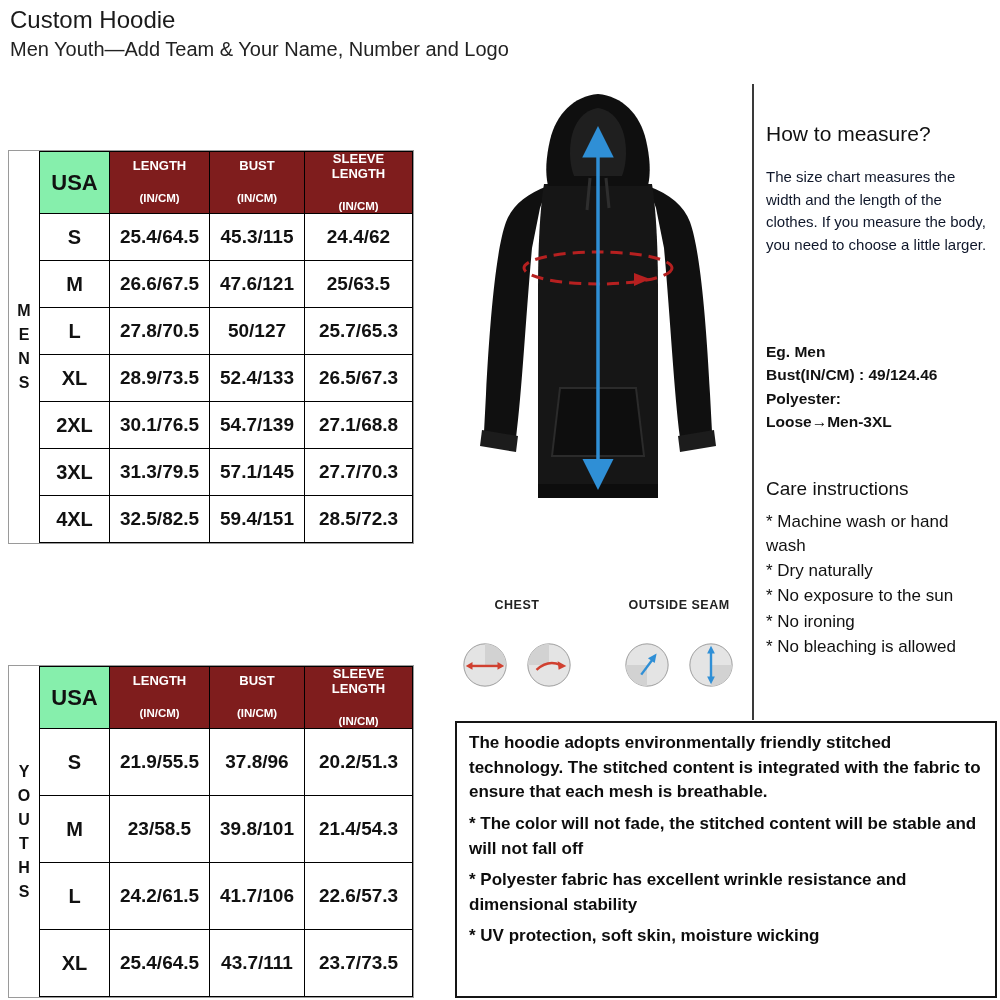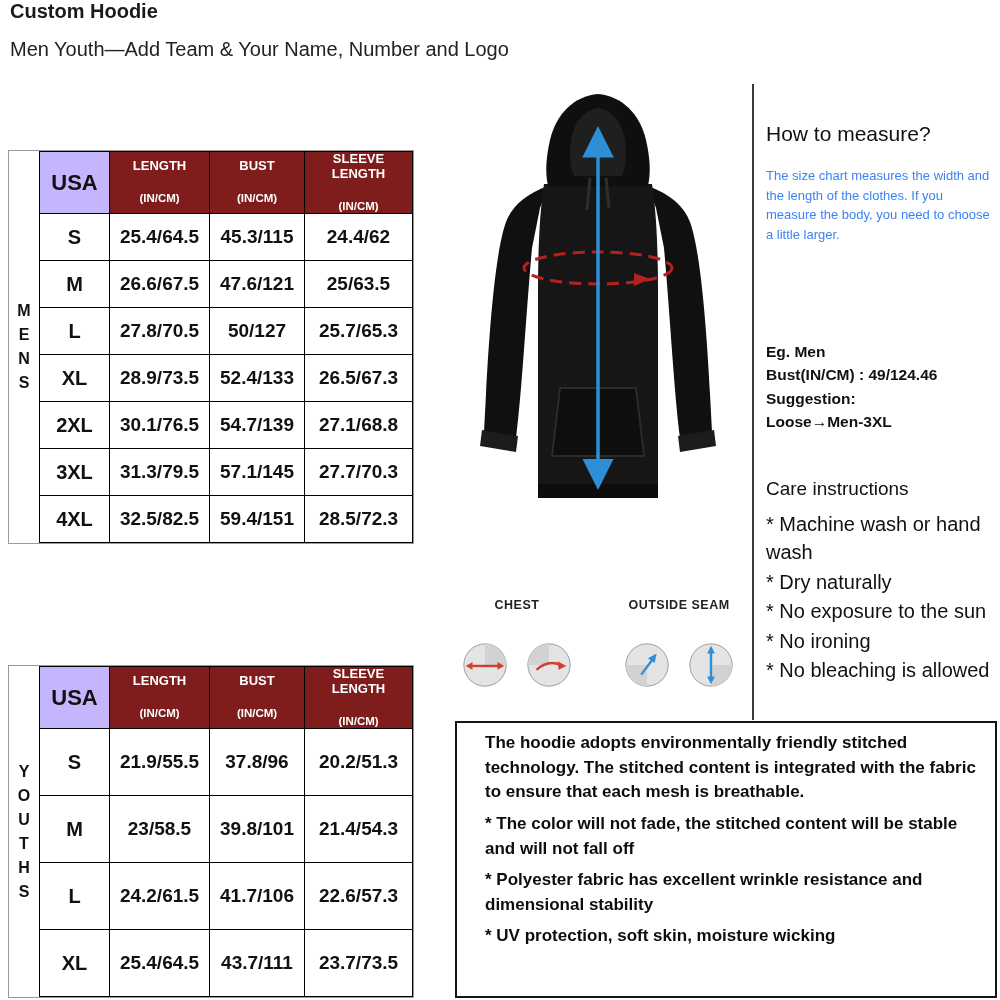--- a/index.html
+++ b/index.html
@@ -1,59 +1,59 @@
 <!DOCTYPE html>
 <html><head>
 <meta charset="utf-8">
 <style>
   * { margin:0; padding:0; box-sizing:border-box; }
   body { background:#fff; font-family:"Liberation Sans", sans-serif; color:#111; }
   .page { position:relative; width:1000px; height:1000px; background:#fff; overflow:hidden; }
 
-  .title { position:absolute; left:10px; top:0; font-size:20px; font-weight:700; color:#1a1a1a; }
+  .title { position:absolute; left:10px; top:6px; font-size:24px; font-weight:400; color:#1a1a1a; }
   .subtitle { position:absolute; left:10px; top:38px; font-size:20px; font-weight:500; color:#222; }
 
   .divider { position:absolute; left:752px; top:84px; height:636px; width:0; border-left:2px solid #3a3a3a; }
 
   
   .size-chart { position:absolute; display:flex; background:#fff; border:1px solid #9a9a9a; align-items:stretch; }
   .group-label { width:30px; display:flex; align-items:center; justify-content:center; }
   .group-label .vert { font-weight:700; font-size:16px; width:1.05em; word-break:break-all; line-height:1.5; text-align:center; color:#111; }
   .size-chart table { border-collapse:collapse; table-layout:fixed; }
   .size-chart th, .size-chart td { border:1px solid #000; text-align:center; vertical-align:middle; padding:0; }
-  th.usa { width:70px; font-size:22px; font-weight:700; background:#c4b5fd; color:#111; }
+  th.usa { width:70px; font-size:22px; font-weight:700; background:#86efac; color:#111; }
   th.dark { background:#7f1d1d; color:#fff; font-weight:700; font-size:13px; line-height:1.15; }
   th.dark .unit { display:block; font-size:11.5px; margin-top:18px; font-weight:700; }
   .col-length { width:100px; } .col-bust { width:95px; } .col-sleeve { width:108px; }
   table.mens th { height:50px; }  table.mens td { height:47px; }
   table.youths th { height:50px; } table.youths td { height:67px; }
   td.size { font-size:20px; font-weight:700; }
   td.val  { font-size:19px; font-weight:700; }
   .mens-chart { left:8px; top:150px; }
   .youths-chart { left:8px; top:665px; }
 
   
   .hoodie-svg { position:absolute; left:448px; top:88px; }
   .measure-row { position:absolute; left:444px; top:598px; width:308px; display:flex; justify-content:space-between; }
   .measure-group { width:146px; display:flex; flex-direction:column; align-items:center; }
   .measure-label { font-size:12.5px; font-weight:700; letter-spacing:0.5px; color:#222; margin-bottom:28px; }
   .measure-icons { display:flex; gap:14px; }
 
   
   .rp { position:absolute; left:766px; width:226px;margin-top:26px; }
   .htm-heading { top:96px; font-size:21px; font-weight:400; color:#111; }
-  .htm-body { top:140px; font-size:13px; line-height:1.5; color:#3b82f6; }
+  .htm-body { top:140px; font-size:15px; line-height:1.5; color:#0f172a; }
   .htm-example { top:314px; font-size:15.5px; font-weight:700; line-height:1.5; }
   .care-heading { top:452px; font-size:19px; font-weight:400; }
-  .care-list { top:484px; font-size:20px; line-height:1.42; }
+  .care-list { top:484px; font-size:17px; line-height:1.42; }
   .care-list div { margin-bottom:1px; }
 
   
   .features-box { position:absolute; left:455px; top:721px; width:542px; height:277px; border:2px solid #151515; padding:8px 12px 0 12px; }
-  .features-box p { font-size:17px; font-weight:600; line-height:1.45; margin-bottom:7px; color:#0d0d0d;margin-left:16px; }
+  .features-box p { font-size:17px; font-weight:600; line-height:1.45; margin-bottom:7px; color:#0d0d0d; }
 </style>
 </head>
 <body>
 
 <div class="page">
 
   <div class="title">Custom Hoodie</div>
   <div class="subtitle">Men  Youth—Add Team &amp; Your Name, Number and Logo</div>
 
   <div class="divider"></div>
@@ -227,21 +227,21 @@
         </svg>
       </div>
     </div>
   </div>
 
   <div class="rp htm-heading">How to measure?</div>
   <div class="rp htm-body">The size chart measures the width and the length of the clothes.  If you measure the body, you need to choose a little larger.</div>
   <div class="rp htm-example">
     <div>Eg. Men</div>
     <div>Bust(IN/CM) : 49/124.46</div>
-    <div>Suggestion:</div>
+    <div>Polyester:</div>
     <div>Loose→Men-3XL</div>
   </div>
   <div class="rp care-heading">Care instructions</div>
   <div class="rp care-list">
     <div>* Machine wash or hand wash</div>
     <div>* Dry naturally</div>
     <div>* No exposure to the sun</div>
     <div>* No ironing</div>
     <div>* No bleaching is allowed</div>
   </div>

